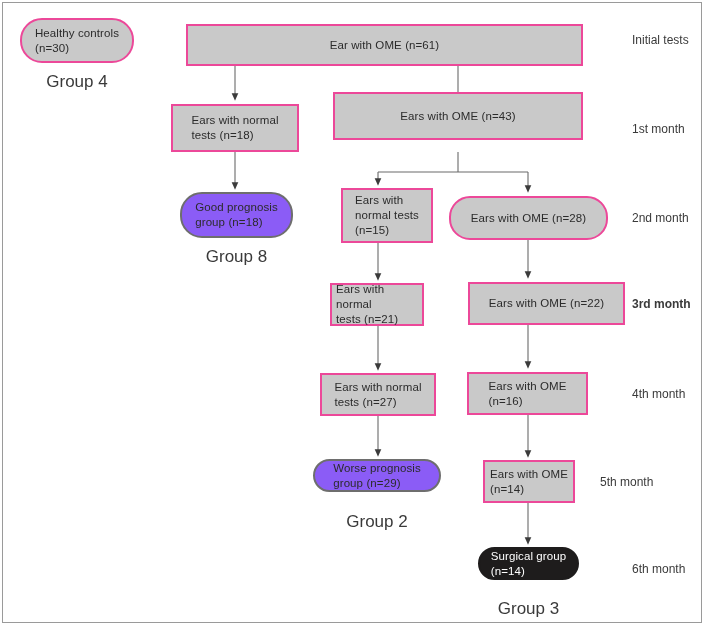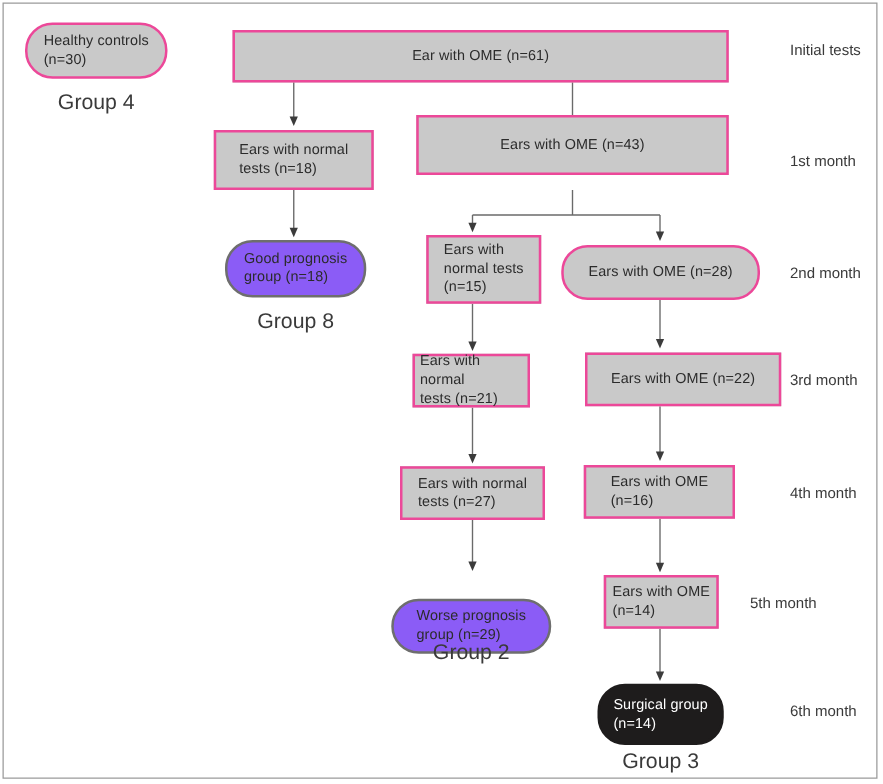--- a/index.html
+++ b/index.html
@@ -173,38 +173,38 @@
   <div class="node" style="left:320px; top:373px; width:116px; height:43px;">
     <span class="nodetext">Ears with normal
 tests (n=27)</span>
   </div>
 
   <div class="node" style="left:467px; top:372px; width:121px; height:43px;">
     <span class="nodetext">Ears with OME
 (n=16)</span>
   </div>
 
-  <div class="node rounded mid" style="left:313px; top:459px; width:128px; height:44px;margin-top:20px;">
+  <div class="node rounded mid" style="left:313px; top:459px; width:128px; height:33px;">
     <span class="nodetext">Worse prognosis
 group (n=29)</span>
   </div>
   <div class="grouplabel" style="left:313px; top:512px; width:128px;">Group 2</div>
 
   <div class="node" style="left:483px; top:460px; width:92px; height:43px;">
     <span class="nodetext">Ears with OME
 (n=14)</span>
   </div>
 
-  <div class="node rounded dark" style="left:478px; top:547px; width:101px; height:49px;">
+  <div class="node rounded dark" style="left:478px; top:547px; width:101px; height:33px;">
     <span class="nodetext">Surgical group
 (n=14)</span>
   </div>
   <div class="grouplabel" style="left:478px; top:599px; width:101px;">Group 3</div>
 
   <div class="monthlabel" style="left:632px; top:33px;">Initial tests</div>
   <div class="monthlabel" style="left:632px; top:122px;">1st month</div>
   <div class="monthlabel" style="left:632px; top:211px;">2nd month</div>
-  <div class="monthlabel" style="left:632px; top:297px;">3rd month</div>
+  <div class="monthlabel" style="left:632px; top:297px;font-weight:bold;">3rd month</div>
   <div class="monthlabel" style="left:632px; top:387px;">4th month</div>
   <div class="monthlabel" style="left:600px; top:475px;">5th month</div>
   <div class="monthlabel" style="left:632px; top:562px;">6th month</div>
 
 </div>
 
 </body></html>

